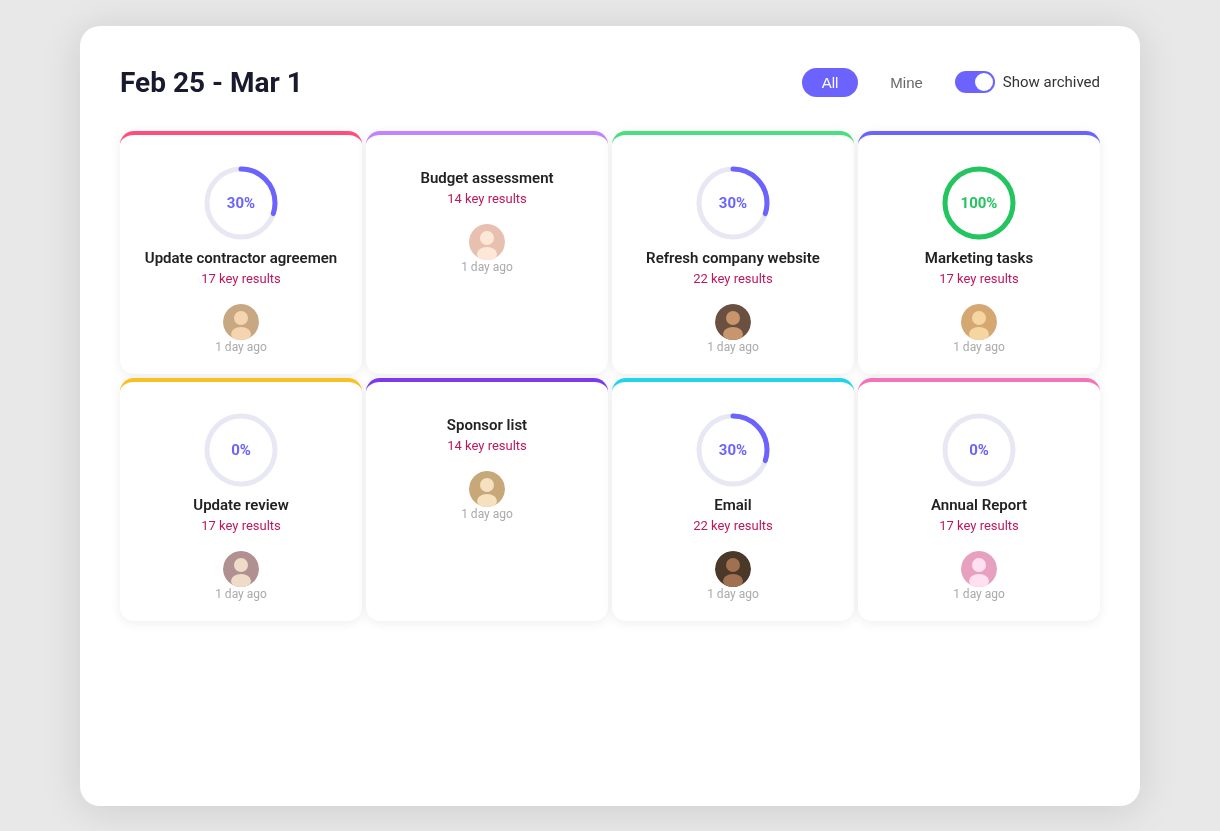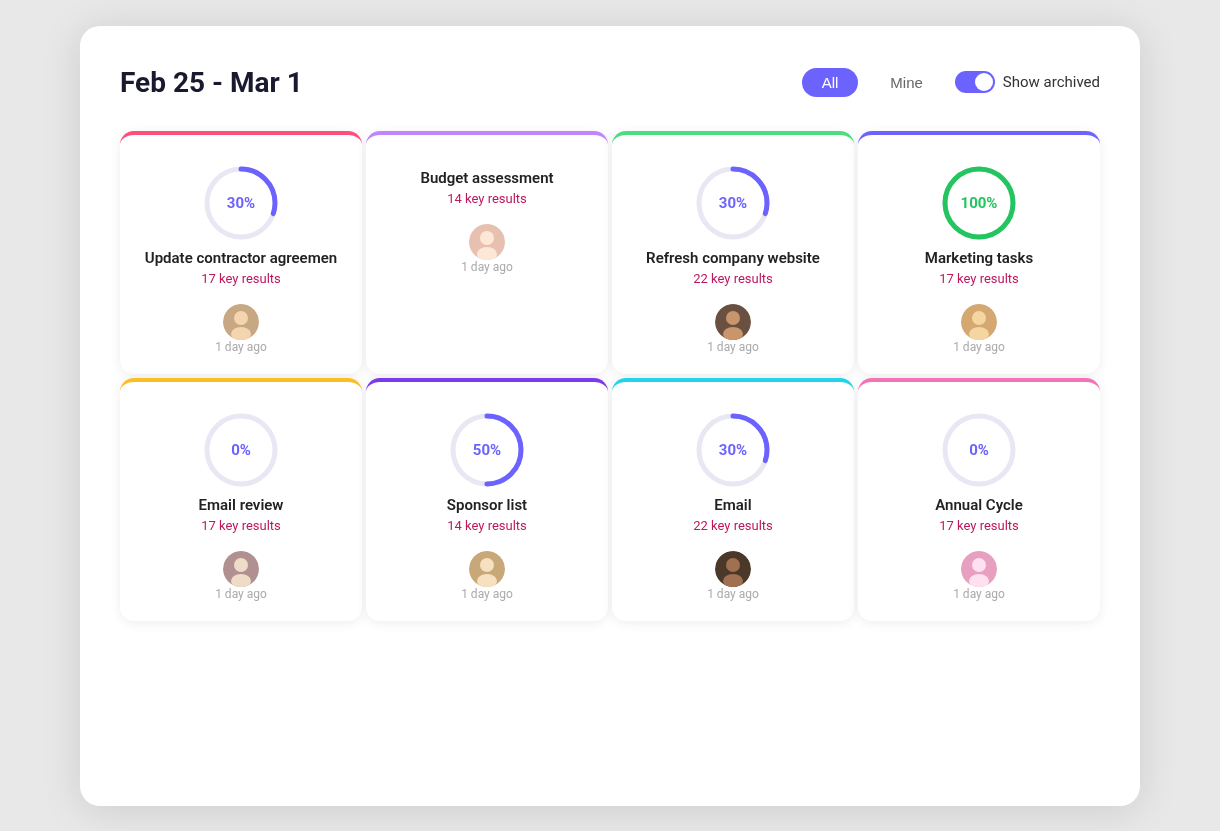--- a/index.html
+++ b/index.html
@@ -253,41 +253,34 @@
     </div>
   </div>
       <div class="card" style="border-top-color: rgb(251, 191, 36);">
     <div class="progress-circle-container">
       <svg width="80" height="80" viewBox="0 0 80 80">
     <circle cx="40" cy="40" r="34" fill="none" stroke="#e8e8f4" stroke-width="5"></circle>
     <circle cx="40" cy="40" r="34" fill="none" stroke="#6c63ff" stroke-width="5" stroke-dasharray="213.62830044410595" stroke-dashoffset="213.62830044410595" stroke-linecap="round"></circle>
   </svg>
       <span class="progress-label">0%</span>
     </div>
-    <div class="card-title">Email review</div>
+    <div class="card-title">Update review</div>
     <div class="card-key-results">17 key results</div>
     <div class="card-footer">
       <div class="avatar-face">
         <svg width="36" height="36" viewBox="0 0 36 36">
               <circle cx="18" cy="18" r="18" fill="#b09090"></circle>
               <circle cx="18" cy="14" r="7" fill="#eedcc8"></circle>
               <ellipse cx="18" cy="30" rx="10" ry="7" fill="#eedcc8"></ellipse>
             </svg>
       </div>
       <span class="card-time">1 day ago</span>
     </div>
   </div>
       <div class="card" style="border-top-color: rgb(124, 58, 237);">
-    <div class="progress-circle-container">
-      <svg width="80" height="80" viewBox="0 0 80 80">
-    <circle cx="40" cy="40" r="34" fill="none" stroke="#e8e8f4" stroke-width="5"></circle>
-    <circle cx="40" cy="40" r="34" fill="none" stroke="#6c63ff" stroke-width="5" stroke-dasharray="213.62830044410595" stroke-dashoffset="106.81415022205297" stroke-linecap="round"></circle>
-  </svg>
-      <span class="progress-label">50%</span>
-    </div>
     <div class="card-title">Sponsor list</div>
     <div class="card-key-results">14 key results</div>
     <div class="card-footer">
       <div class="avatar-face">
         <svg width="36" height="36" viewBox="0 0 36 36">
               <circle cx="18" cy="18" r="18" fill="#c8a878"></circle>
               <circle cx="18" cy="14" r="7" fill="#f5e0c0"></circle>
               <ellipse cx="18" cy="30" rx="10" ry="7" fill="#f5e0c0"></ellipse>
             </svg>
       </div>
@@ -316,21 +309,21 @@
     </div>
   </div>
       <div class="card" style="border-top-color: rgb(244, 114, 182);">
     <div class="progress-circle-container">
       <svg width="80" height="80" viewBox="0 0 80 80">
     <circle cx="40" cy="40" r="34" fill="none" stroke="#e8e8f4" stroke-width="5"></circle>
     <circle cx="40" cy="40" r="34" fill="none" stroke="#6c63ff" stroke-width="5" stroke-dasharray="213.62830044410595" stroke-dashoffset="213.62830044410595" stroke-linecap="round"></circle>
   </svg>
       <span class="progress-label">0%</span>
     </div>
-    <div class="card-title">Annual Cycle</div>
+    <div class="card-title">Annual Report</div>
     <div class="card-key-results">17 key results</div>
     <div class="card-footer">
       <div class="avatar-face">
         <svg width="36" height="36" viewBox="0 0 36 36">
               <circle cx="18" cy="18" r="18" fill="#e8a0c0"></circle>
               <circle cx="18" cy="14" r="7" fill="#ffe0f0"></circle>
               <ellipse cx="18" cy="30" rx="10" ry="7" fill="#ffe0f0"></ellipse>
             </svg>
       </div>
       <span class="card-time">1 day ago</span>

